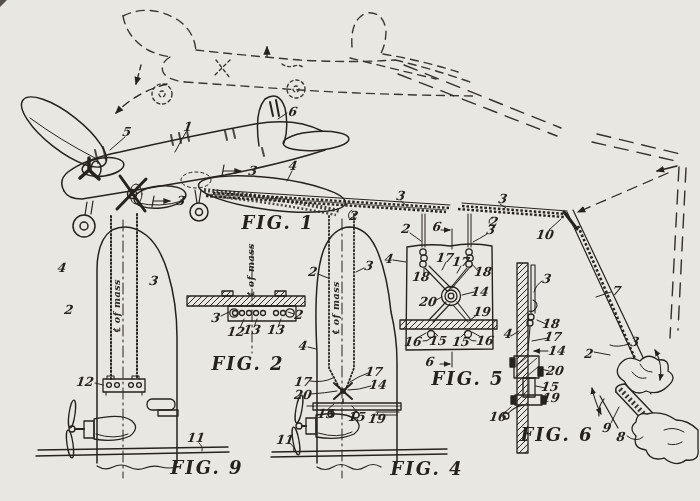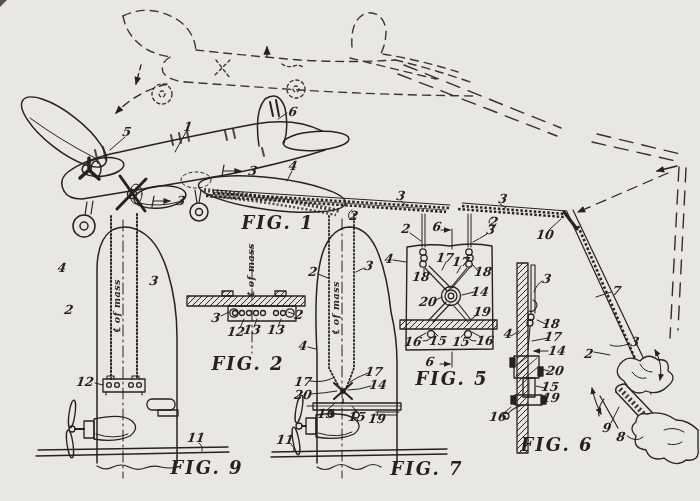--- a/index.html
+++ b/index.html
@@ -299,43 +299,43 @@
       <span class="ref" style="left: 369px; top: 266px;">3</span>
       <span class="ref" style="left: 303px; top: 346px;">4</span>
       <span class="ref" style="left: 303px; top: 382px;">17</span>
       <span class="ref" style="left: 374px; top: 372px;">17</span>
       <span class="ref" style="left: 378px; top: 385px;">14</span>
       <span class="ref" style="left: 303px; top: 395px;">20</span>
       <span class="ref" style="left: 326px; top: 414px;">15</span>
       <span class="ref" style="left: 357px; top: 417px;">15</span>
       <span class="ref" style="left: 377px; top: 419px;">19</span>
       <span class="ref" style="left: 285px; top: 440px;">11</span>
-      <span class="caption" style="left: 427px; top: 469px;">FIG. 7</span>
+      <span class="caption" style="left: 427px; top: 469px;">FIG. 4</span>
       <span class="note" style="left: 336px; top: 308px; transform: translate(-50%, -50%) rotate(-90deg);">℄ of mass</span>
       <span class="ref" style="left: 406px; top: 229px;">2</span>
       <span class="ref" style="left: 437px; top: 227px;">6</span>
       <span class="ref" style="left: 491px; top: 230px;">3</span>
       <span class="ref" style="left: 445px; top: 258px;">17</span>
       <span class="ref" style="left: 461px; top: 262px;">17</span>
       <span class="ref" style="left: 421px; top: 277px;">18</span>
       <span class="ref" style="left: 483px; top: 272px;">18</span>
       <span class="ref" style="left: 480px; top: 292px;">14</span>
       <span class="ref" style="left: 428px; top: 302px;">20</span>
       <span class="ref" style="left: 482px; top: 312px;">19</span>
       <span class="ref" style="left: 413px; top: 342px;">16</span>
       <span class="ref" style="left: 438px; top: 341px;">15</span>
       <span class="ref" style="left: 461px; top: 342px;">15</span>
       <span class="ref" style="left: 485px; top: 341px;">16</span>
       <span class="ref" style="left: 430px; top: 362px;">6</span>
       <span class="ref" style="left: 389px; top: 259px;">4</span>
-      <span class="caption" style="left: 452px; top: 379px;">FIG. 5</span>
+      <span class="caption" style="left: 468px; top: 379px;">FIG. 5</span>
       <span class="ref" style="left: 547px; top: 279px;">3</span>
       <span class="ref" style="left: 551px; top: 324px;">18</span>
       <span class="ref" style="left: 508px; top: 334px;">4</span>
       <span class="ref" style="left: 553px; top: 337px;">17</span>
       <span class="ref" style="left: 557px; top: 351px;">14</span>
       <span class="ref" style="left: 555px; top: 371px;">20</span>
       <span class="ref" style="left: 550px; top: 387px;">15</span>
       <span class="ref" style="left: 551px; top: 398px;">19</span>
       <span class="ref" style="left: 498px; top: 417px;">16</span>
-      <span class="caption" style="left: 557px; top: 445px;">FIG. 6</span>
+      <span class="caption" style="left: 557px; top: 435px;">FIG. 6</span>
     </div>
 </div>
 
 </body></html>

